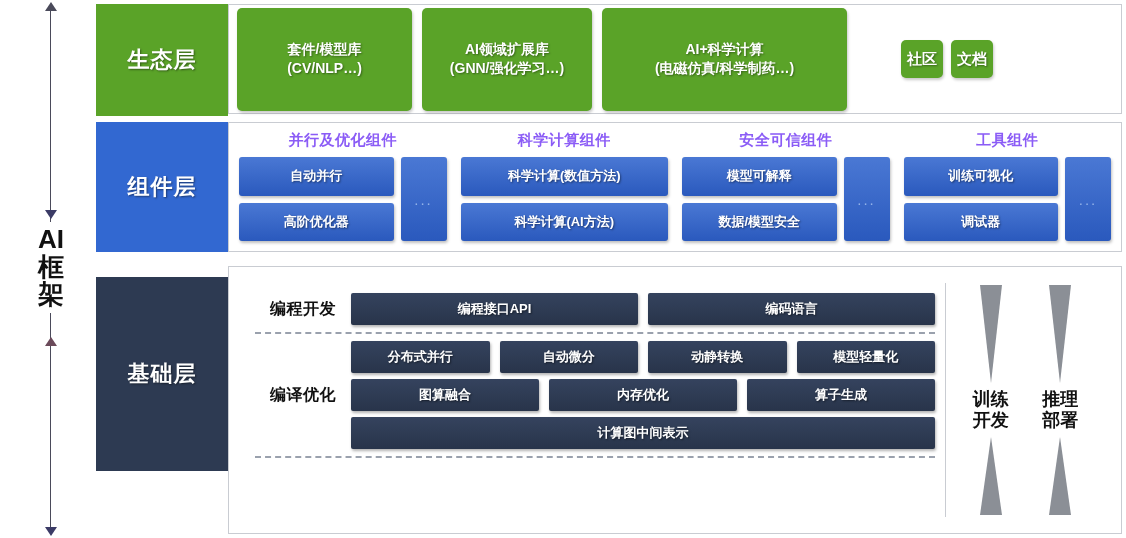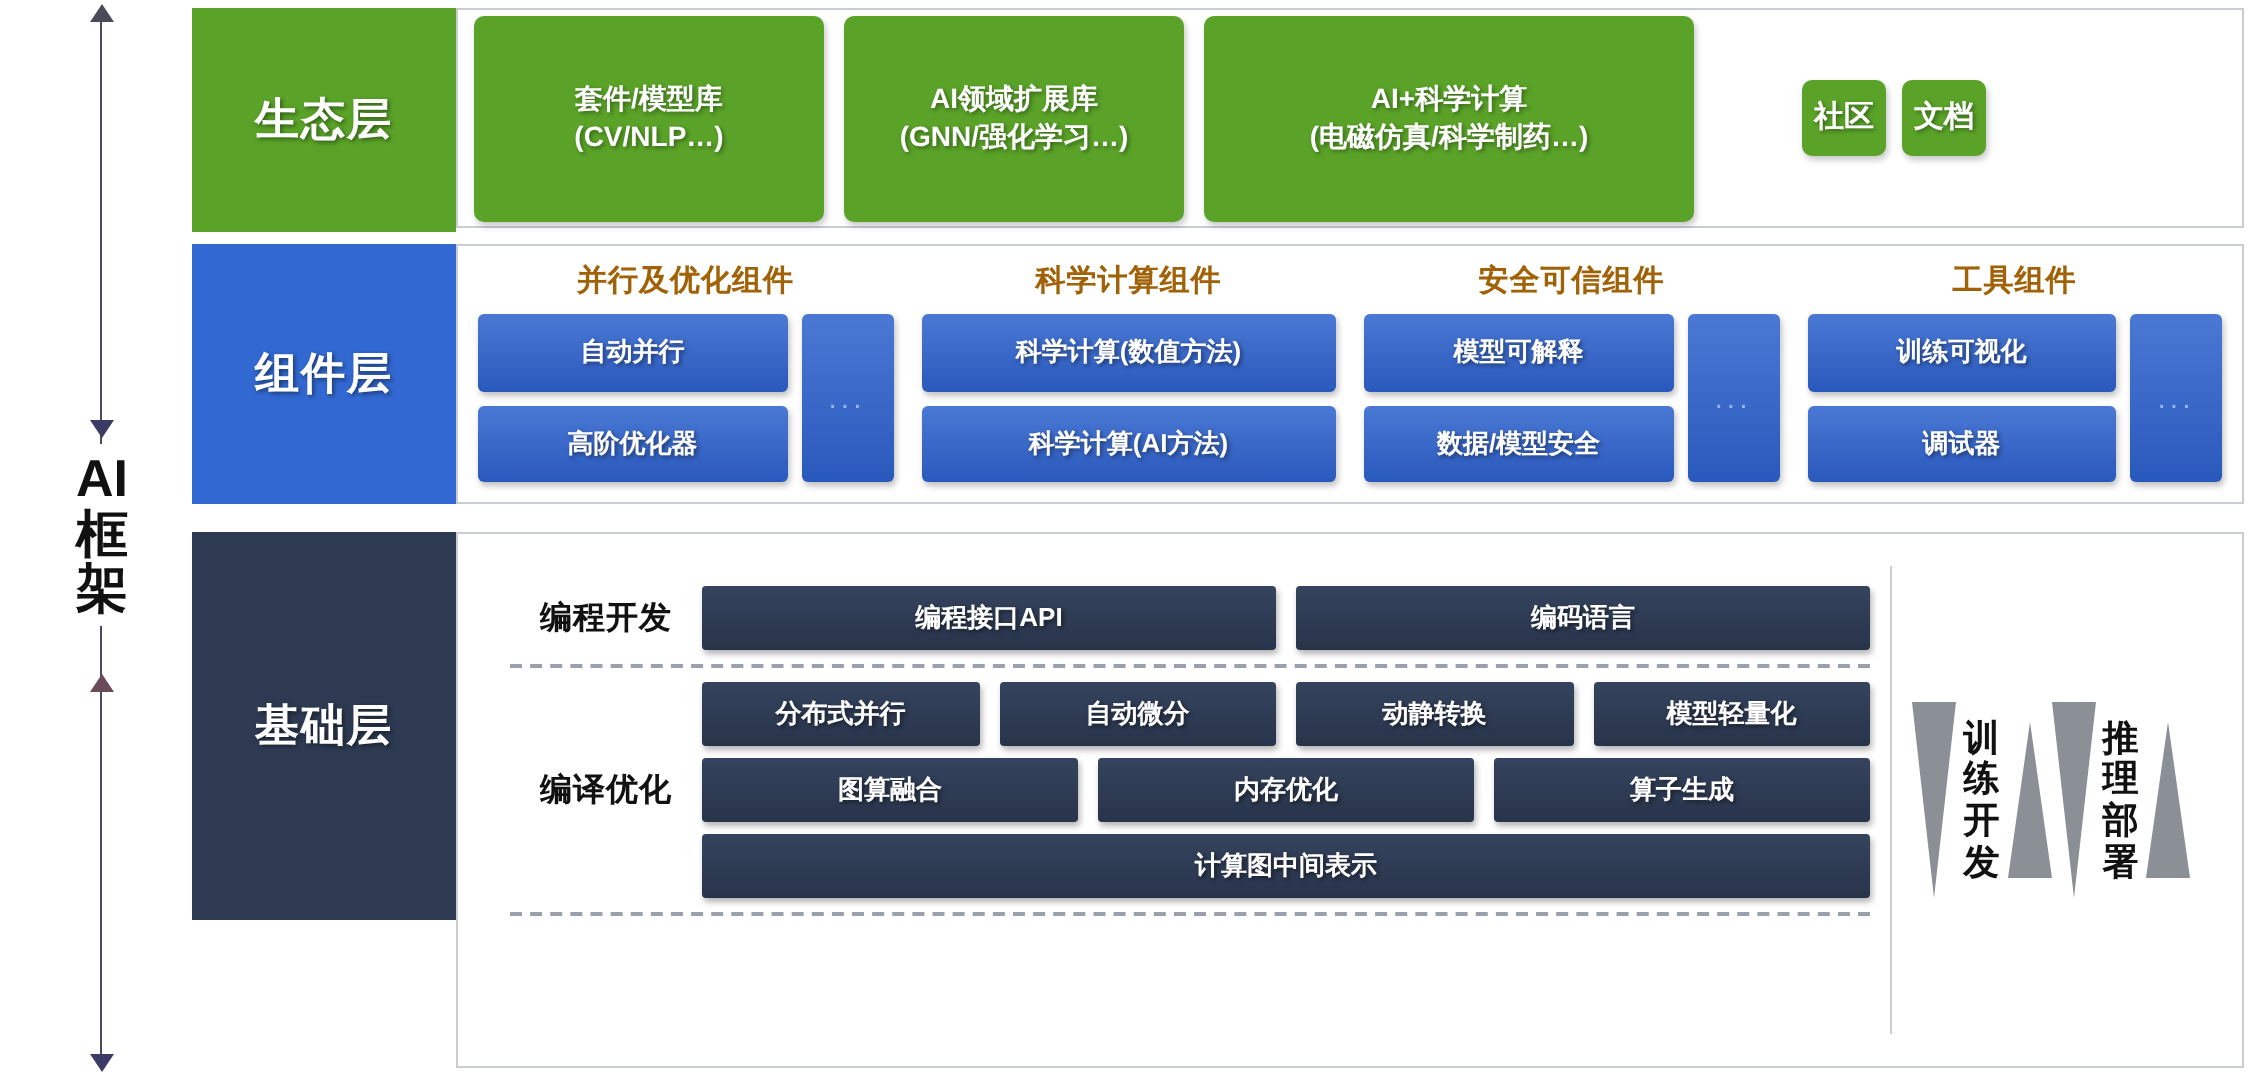--- a/index.html
+++ b/index.html
@@ -57,21 +57,21 @@
   #eco-b3{flex:0 0 245px;}
   .eco-stack{flex:0 0 auto;margin-left:auto;display:flex;flex-direction:row;gap:8px;width:212px;}
   .eco-small{height:38px;font-size:15px;}
 
   
   #row-comp{top:122px;width:1026px;height:130px;}
   #row-comp .layer-tag{background:#3268d1;height:130px;}
   #comp-body{display:flex;padding:8px 10px 10px 10px;gap:14px;}
   .comp-group{flex:1;display:flex;flex-direction:column;}
   .comp-title{
-    text-align:center;font-weight:bold;font-size:15px;color:#a16207;
+    text-align:center;font-weight:bold;font-size:15px;color:#8b5cf6;
     margin-bottom:7px;letter-spacing:0.5px;
   }
   .comp-cols{display:flex;gap:7px;flex:1;}
   .comp-main{flex:1;display:flex;flex-direction:column;gap:7px;}
   .comp-btn{
     flex:1;background:#2f62c8;color:#fff;border-radius:3px;
     display:flex;align-items:center;justify-content:center;
     font-size:13px;font-weight:600;text-align:center;
     box-shadow:1px 2px 3px rgba(0,0,0,.25);
     text-shadow:1px 1px 2px rgba(0,0,0,.45);
@@ -81,21 +81,21 @@
   .comp-ellipsis{
     flex:0 0 46px;background:#2f62c8;border-radius:3px;
     display:flex;align-items:center;justify-content:center;
     color:#93b2e8;font-size:15px;letter-spacing:2px;
     box-shadow:1px 2px 3px rgba(0,0,0,.25);
     background-image:linear-gradient(to bottom,#4a78d4,#2a59bd);
   }
 
   
   #row-base{top:266px;width:1026px;height:268px;}
-  #row-base .layer-tag{background:#2d3a52;height:194px;}
+  #row-base .layer-tag{background:#2d3a52;height:194px;margin-top:11px;}
   #base-body{display:flex;padding:16px;}
   .base-left{flex:1;display:flex;flex-direction:column;padding:6px 10px 6px 10px;box-sizing:border-box;}
   .base-sec{display:flex;align-items:center;}
   .base-sec-label{
     flex:0 0 96px;text-align:center;font-weight:bold;font-size:16px;color:#111;
     letter-spacing:0.5px;
   }
   .base-sec-content{flex:1;display:flex;flex-direction:column;gap:6px;}
   .base-line{display:flex;gap:10px;}
   .dk-btn{
@@ -113,21 +113,21 @@
   .sec-prog{padding-top:4px;}
   .sec-hw{padding-bottom:4px;}
 
   
   .base-right{
     flex:0 0 160px;border-left:1px solid #c9ccd2;
     display:flex;align-items:stretch;justify-content:space-around;
     padding:8px 10px;box-sizing:border-box;
   }
   .arrow-col{
-    flex:1;display:flex;flex-direction:row;align-items:center;justify-content:center;
+    flex:1;display:flex;flex-direction:column;align-items:center;justify-content:center;
   }
   .tri-down{
     width:0;height:0;border-left:11px solid transparent;border-right:11px solid transparent;
     border-top:98px solid #8b8f96;
   }
   .tri-up{
     width:0;height:0;border-left:11px solid transparent;border-right:11px solid transparent;
     border-bottom:78px solid #8b8f96;
   }
   .arrow-label{

